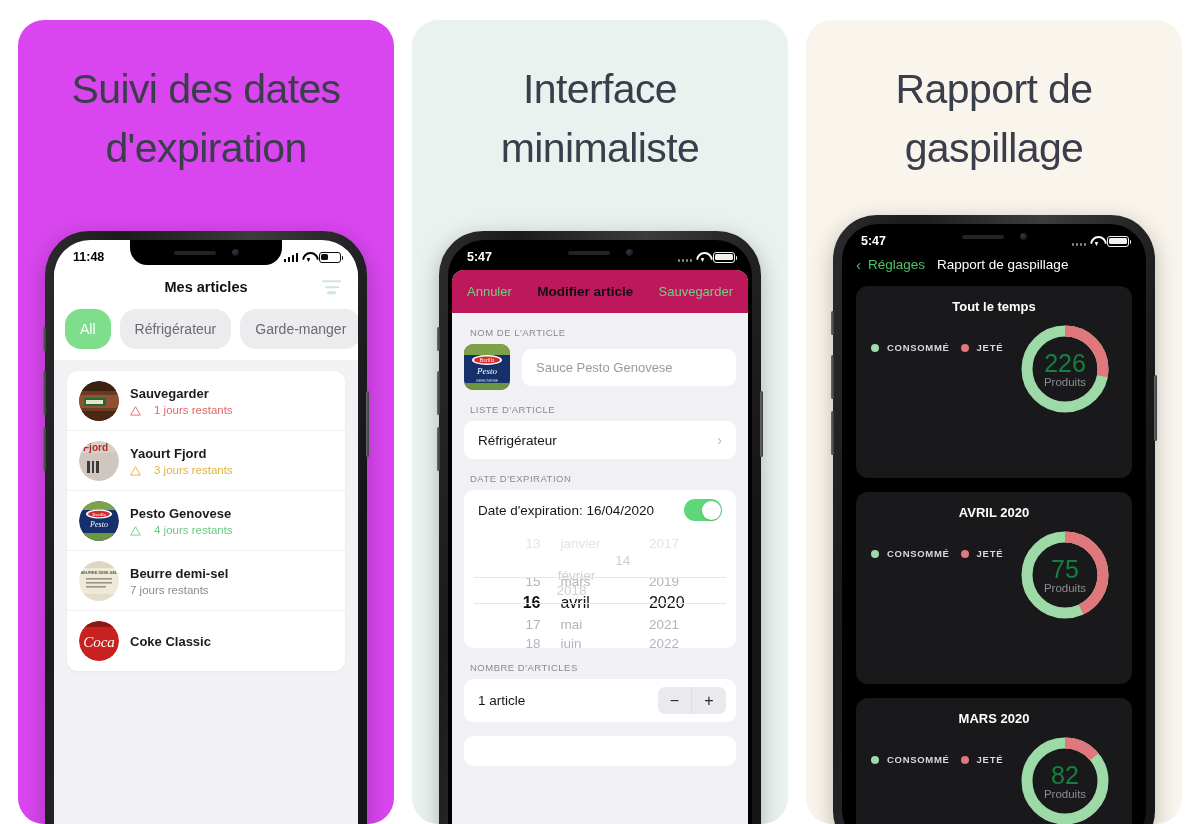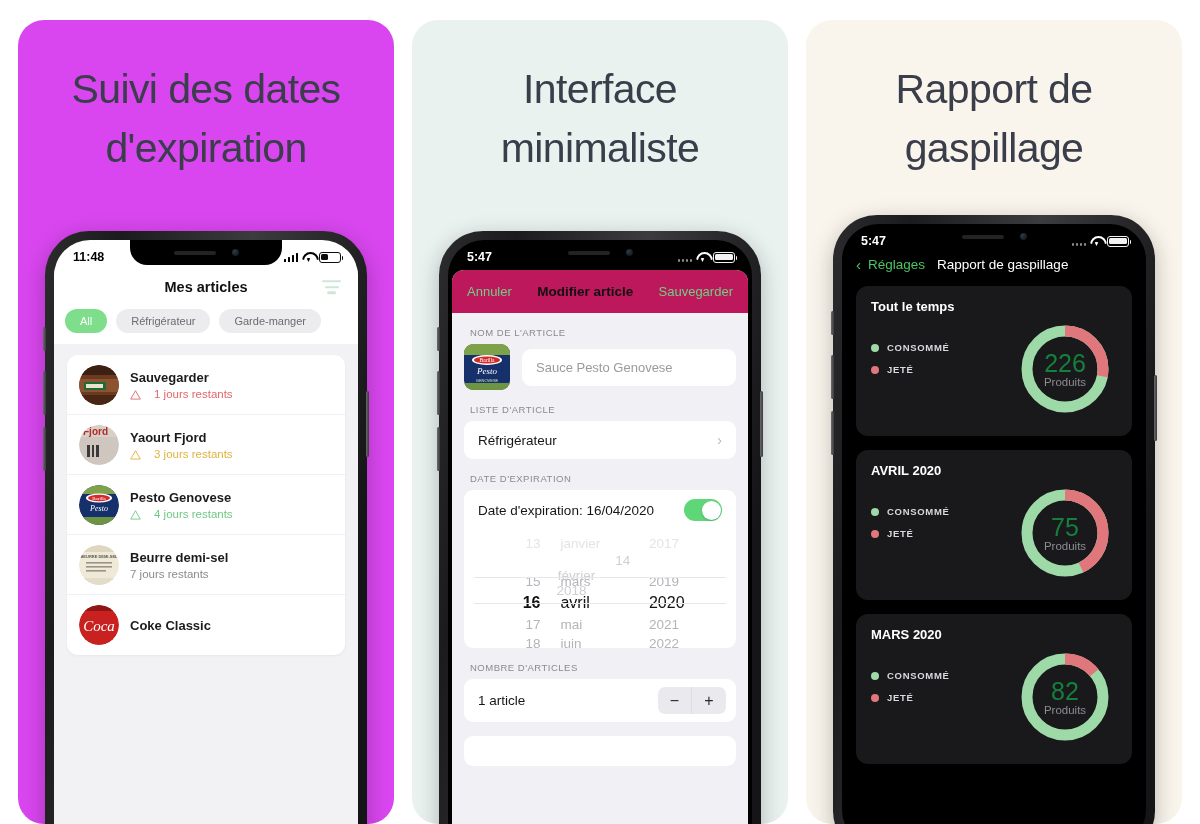--- a/index.html
+++ b/index.html
@@ -139,25 +139,25 @@
   .hamburger span:nth-child(1){width:19px}
   .hamburger span:nth-child(2){width:14px}
   .hamburger span:nth-child(3){width:9px}
 
   .chips {
     display: flex; gap: 9px; padding: 5px 0 11px 11px;
     background: #fff;
   }
   .chip {
     flex: 0 0 auto;
-    padding: 6px 15px;
+    padding: 12px 15px;
     border-radius: 16px;
     background: #ececef;
     color: #6b6b70;
-    font-size: 11px;
+    font-size: 14px;
     white-space: nowrap;
   }
   .chip.active { background: #7ede8c; color: #fff; }
 
   .p1-body { background: #f2f1f4; padding: 11px 13px; height: calc(100% - 95px); }
   .card-list { background: #fff; border-radius: 11px; overflow: hidden;
                box-shadow: 0 1px 3px rgba(0,0,0,.05); }
   .item {
     display: flex; align-items: center; gap: 11px;
     padding: 10px 12px;
@@ -238,24 +238,24 @@
     display: flex; align-items: center; gap: 7px;
     padding: 3px 0 14px 14px; color: #fff;
   }
   .back-arrow { color: #4cc566; font-size: 15px; line-height: 1; }
   .back-lbl { color: #4cc566; font-size: 13.5px; }
   .p3-title { color: #fff; font-size: 13.5px; margin-left: 5px; }
   .rep-card {
     background: #19191b; border-radius: 12px;
     margin: 0 14px 14px 14px;
     padding: 13px 15px 14px 15px;
-    position: relative; height: 150px;
+    position: relative; height: 192px; text-align: center;
   }
   .rep-title { color: #fff; font-size: 13px; font-weight: 700; }
-  .legend { margin-top: 28px; display: flex; flex-direction: column; gap: 11px; }
+  .legend { margin-top: 28px; display: flex; gap: 11px; }
   .leg { display: flex; align-items: center; gap: 8px; }
   .dot { width: 8px; height: 8px; border-radius: 50%; display:block; }
   .leg span.t { font-size: 9.5px; color: #d9d9de; letter-spacing: .7px; font-weight: 700; }
   .donut { position: absolute; right: 20px; top: 36px; width: 94px; height: 94px; }
   .donut .ctr {
     position: absolute; inset: 0; display: flex; flex-direction: column;
     align-items: center; justify-content: center; gap: 0px;
   }
   .donut .num { color: #15803d; font-size: 25px; font-weight: 400; line-height: 1.05; }
   .donut .unit { color: #8c8c92; font-size: 11.5px; }

